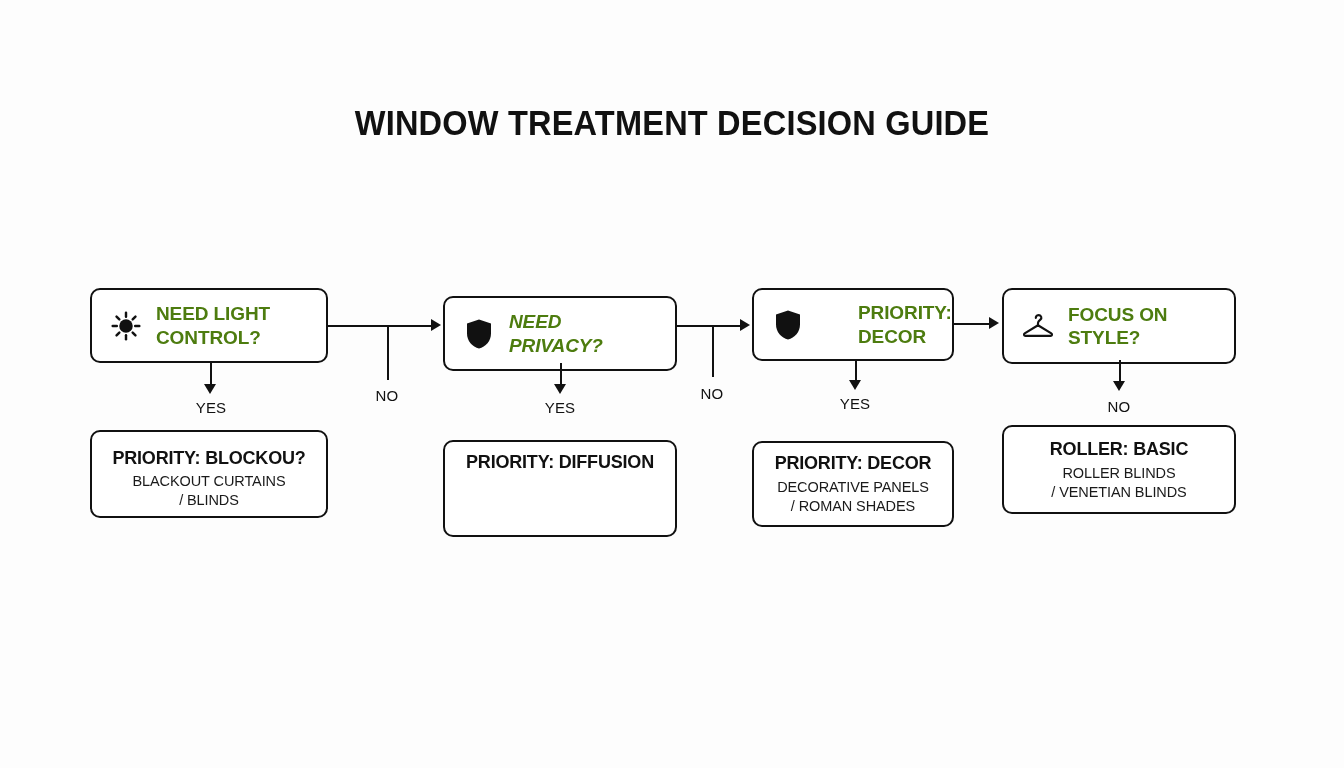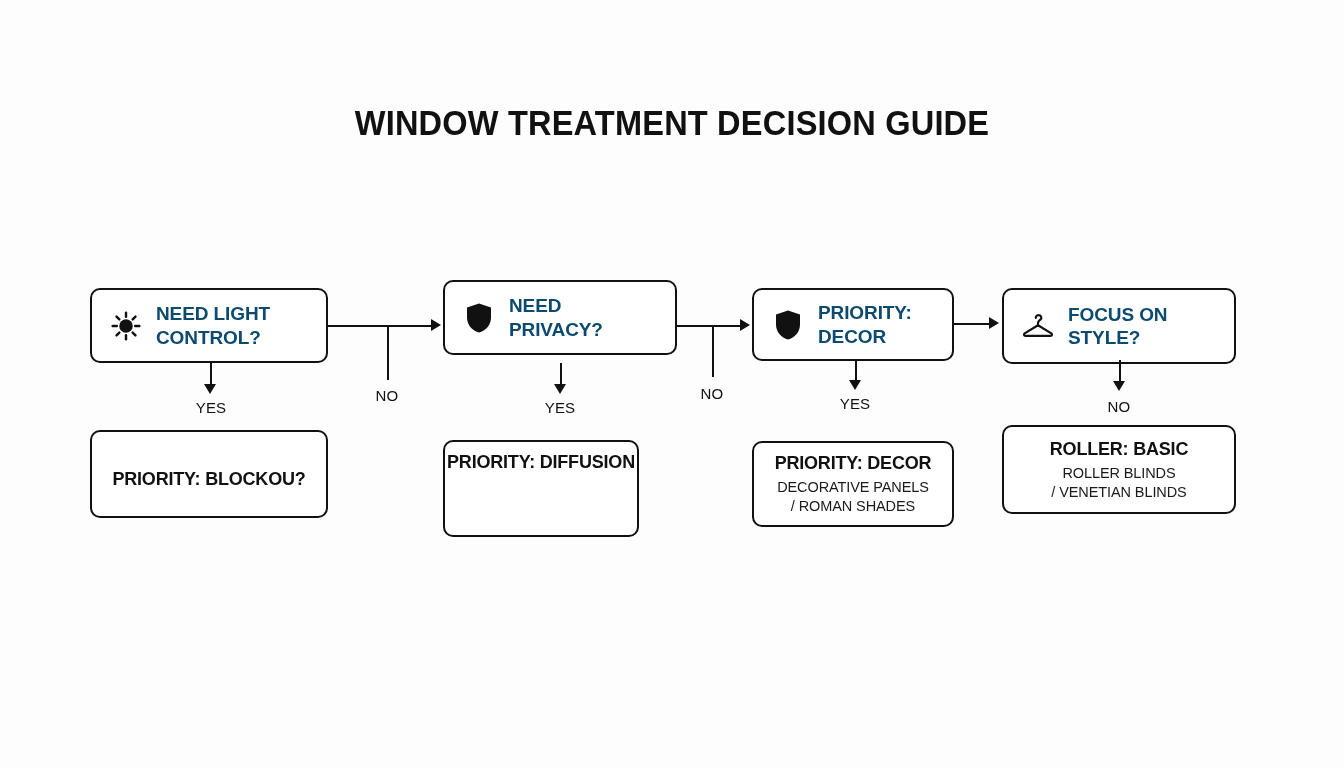--- a/index.html
+++ b/index.html
@@ -59,21 +59,21 @@
     align-items: center;
     justify-content: center;
     margin-right: 10px;
   }
 
   .decision-label {
     font-size: 19px;
     font-weight: bold;
     line-height: 1.23;
     letter-spacing: -0.1px;
-    color: #0c4a6e;
+    color: #4d7c0f;
     white-space: pre-line;
   }
 
   .outcome {
     display: flex;
     flex-direction: column;
     align-items: center;
     justify-content: flex-start;
     padding-top: 10px;
     text-align: center;
@@ -158,31 +158,31 @@
           <line x1="23.1" y1="23.1" x2="26.1" y2="26.1"></line>
           <line x1="26.1" y1="5.9" x2="23.1" y2="8.9"></line>
           <line x1="8.9" y1="23.1" x2="5.9" y2="26.1"></line>
         </g>
       </svg>
     </span>
     <span class="decision-label">NEED LIGHT
 CONTROL?</span>
   </div>
 
-  <div class="node decision" style="left:443px; top:280px; width:234px; height:75px;">
+  <div class="node decision" style="left:443px; top:296px; width:234px; height:75px;font-style:italic;">
     <span class="icon-wrap">
       <svg width="28" height="32" viewBox="0 0 28 32" aria-hidden="true">
         <path d="M14 1.5 L26 5.6 V15.4 C26 23.2 20.6 28.4 14 30.5 C7.4 28.4 2 23.2 2 15.4 V5.6 Z" fill="#111111"></path>
       </svg>
     </span>
     <span class="decision-label">NEED
 PRIVACY?</span>
   </div>
 
-  <div class="node decision" style="left:752px; top:288px; width:202px; height:73px;">
+  <div class="node decision" style="left:752px; top:288px; width:202px; height:73px;gap:40px;">
     <span class="icon-wrap">
       <svg width="28" height="32" viewBox="0 0 28 32" aria-hidden="true">
         <path d="M14 1.5 L26 5.6 V15.4 C26 23.2 20.6 28.4 14 30.5 C7.4 28.4 2 23.2 2 15.4 V5.6 Z" fill="#111111"></path>
       </svg>
     </span>
     <span class="decision-label">PRIORITY:
 DECOR</span>
   </div>
 
   <div class="node decision" style="left:1002px; top:288px; width:234px; height:76px;">
@@ -222,23 +222,25 @@
   <div class="vline" style="left:855px; top:361px; height:20px;"></div>
   <div class="arrow-down" style="left:849px; top:380px;"></div>
   <div class="edge-label" style="left:855px; top:395px;">YES</div>
 
   <div class="vline" style="left:1119px; top:360px; height:22px;"></div>
   <div class="arrow-down" style="left:1113px; top:381px;"></div>
   <div class="edge-label" style="left:1119px; top:398px;">NO</div>
 
   <div class="node outcome" style="left:90px; top:430px; width:238px; height:88px;justify-content:center;">
     <span class="outcome-title">PRIORITY: BLOCKOU?</span>
-  </div>
-
-  <div class="node outcome" style="left:443px; top:440px; width:196px; height:97px;">
+    <span class="outcome-sub">BLACKOUT CURTAINS
+/ BLINDS</span>
+  </div>
+
+  <div class="node outcome" style="left:443px; top:440px; width:234px; height:97px;">
     <span class="outcome-title">PRIORITY: DIFFUSION</span>
   </div>
 
   <div class="node outcome" style="left:752px; top:441px; width:202px; height:86px;">
     <span class="outcome-title">PRIORITY: DECOR</span>
     <span class="outcome-sub">DECORATIVE PANELS
 / ROMAN SHADES</span>
   </div>
 
   <div class="node outcome" style="left:1002px; top:425px; width:234px; height:89px; padding-top:12px;">

